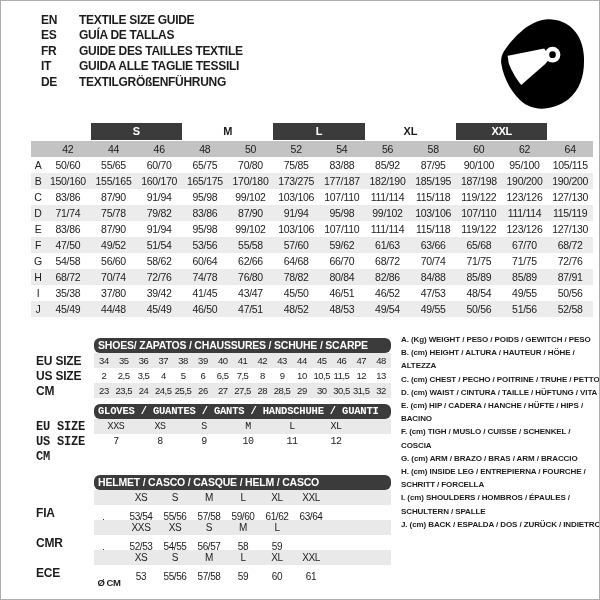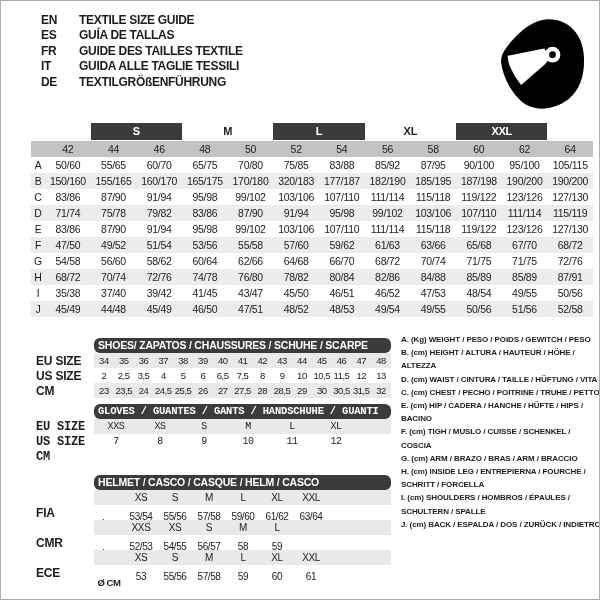--- a/index.html
+++ b/index.html
@@ -119,21 +119,21 @@
         <div>95/100</div>
         <div>105/115</div>
       </div>
       <div class="mrow shade">
         <div class="mletter">B</div>
         <div>150/160</div>
         <div>155/165</div>
         <div>160/170</div>
         <div>165/175</div>
         <div>170/180</div>
-        <div>320/183</div>
+        <div>173/275</div>
         <div>177/187</div>
         <div>182/190</div>
         <div>185/195</div>
         <div>187/198</div>
         <div>190/200</div>
         <div>190/200</div>
       </div>
       <div class="mrow">
         <div class="mletter">C</div>
         <div>83/86</div>
@@ -220,21 +220,21 @@
         <div>80/84</div>
         <div>82/86</div>
         <div>84/88</div>
         <div>85/89</div>
         <div>85/89</div>
         <div>87/91</div>
       </div>
       <div class="mrow">
         <div class="mletter">I</div>
         <div>35/38</div>
-        <div>37/40</div>
+        <div>37/80</div>
         <div>39/42</div>
         <div>41/45</div>
         <div>43/47</div>
         <div>45/50</div>
         <div>46/51</div>
         <div>46/52</div>
         <div>47/53</div>
         <div>48/54</div>
         <div>49/55</div>
         <div>50/56</div>
@@ -427,22 +427,22 @@
             <div class="tcell">60</div>
             <div class="tcell">61</div>
           </div>
         </div>
       </div>
   </div>
 
   <div class="legend">
       <div class="legend-item">A. (Kg) WEIGHT / PESO / POIDS / GEWITCH / PESO</div>
       <div class="legend-item">B. (cm) HEIGHT / ALTURA / HAUTEUR / HÖHE / ALTEZZA</div>
+      <div class="legend-item">C. (cm) CHEST / PECHO / POITRINE / TRUHE / PETTO</div>
       <div class="legend-item">D. (cm) WAIST / CINTURA / TAILLE / HÜFTUNG / VITA</div>
-      <div class="legend-item">C. (cm) CHEST / PECHO / POITRINE / TRUHE / PETTO</div>
       <div class="legend-item">E. (cm) HIP / CADERA / HANCHE / HÜFTE / HIPS /  BACINO</div>
       <div class="legend-item">F. (cm) TIGH / MUSLO / CUISSE / SCHENKEL / COSCIA</div>
       <div class="legend-item">G. (cm) ARM  / BRAZO / BRAS / ARM / BRACCIO</div>
       <div class="legend-item">H. (cm) INSIDE LEG / ENTREPIERNA / FOURCHE / SCHRITT / FORCELLA</div>
       <div class="legend-item">I. (cm) SHOULDERS / HOMBROS / ÉPAULES / SCHULTERN / SPALLE</div>
       <div class="legend-item">J. (cm) BACK / ESPALDA / DOS / ZURÜCK / INDIETRO</div>
     </div>
 
 </div>
 

